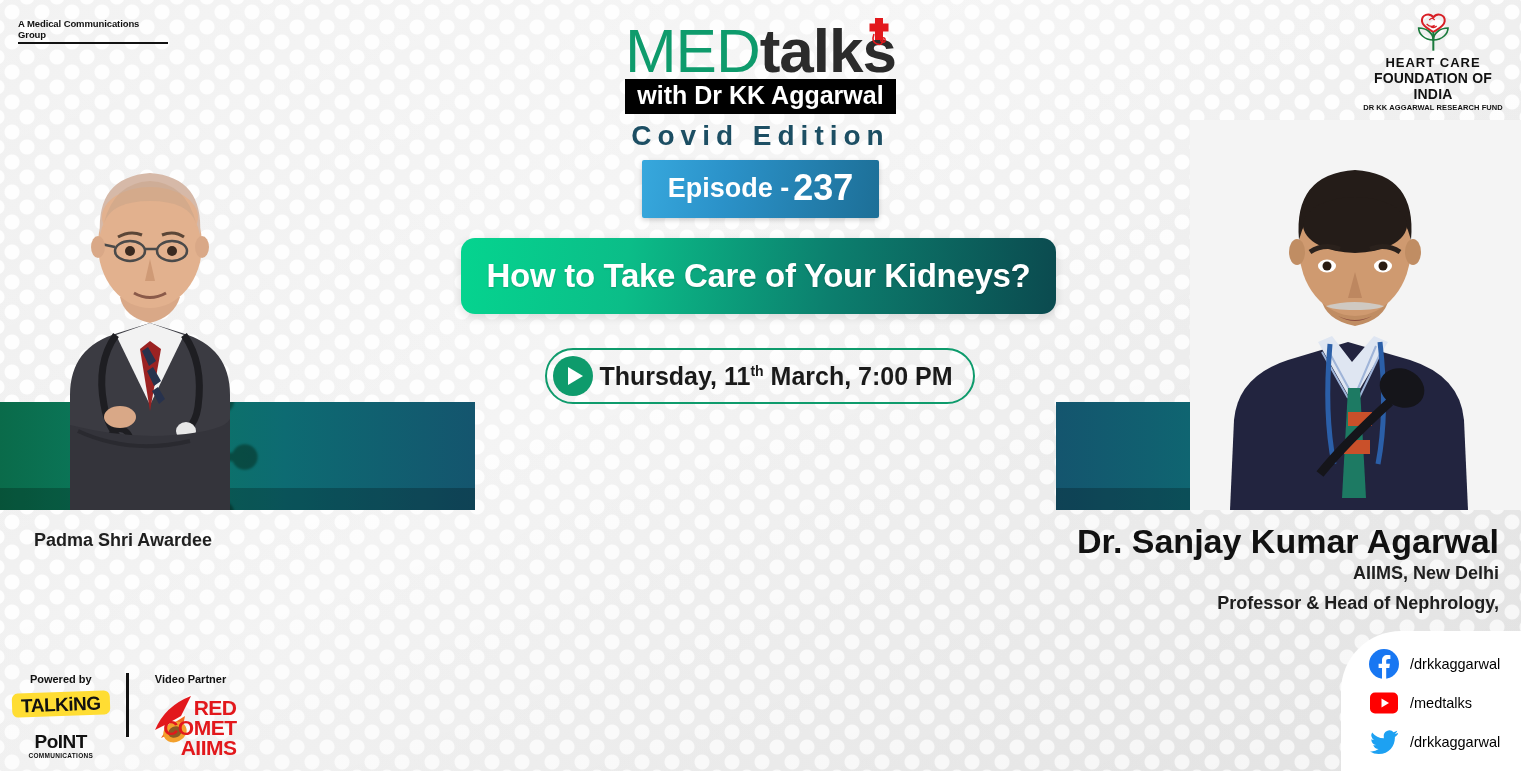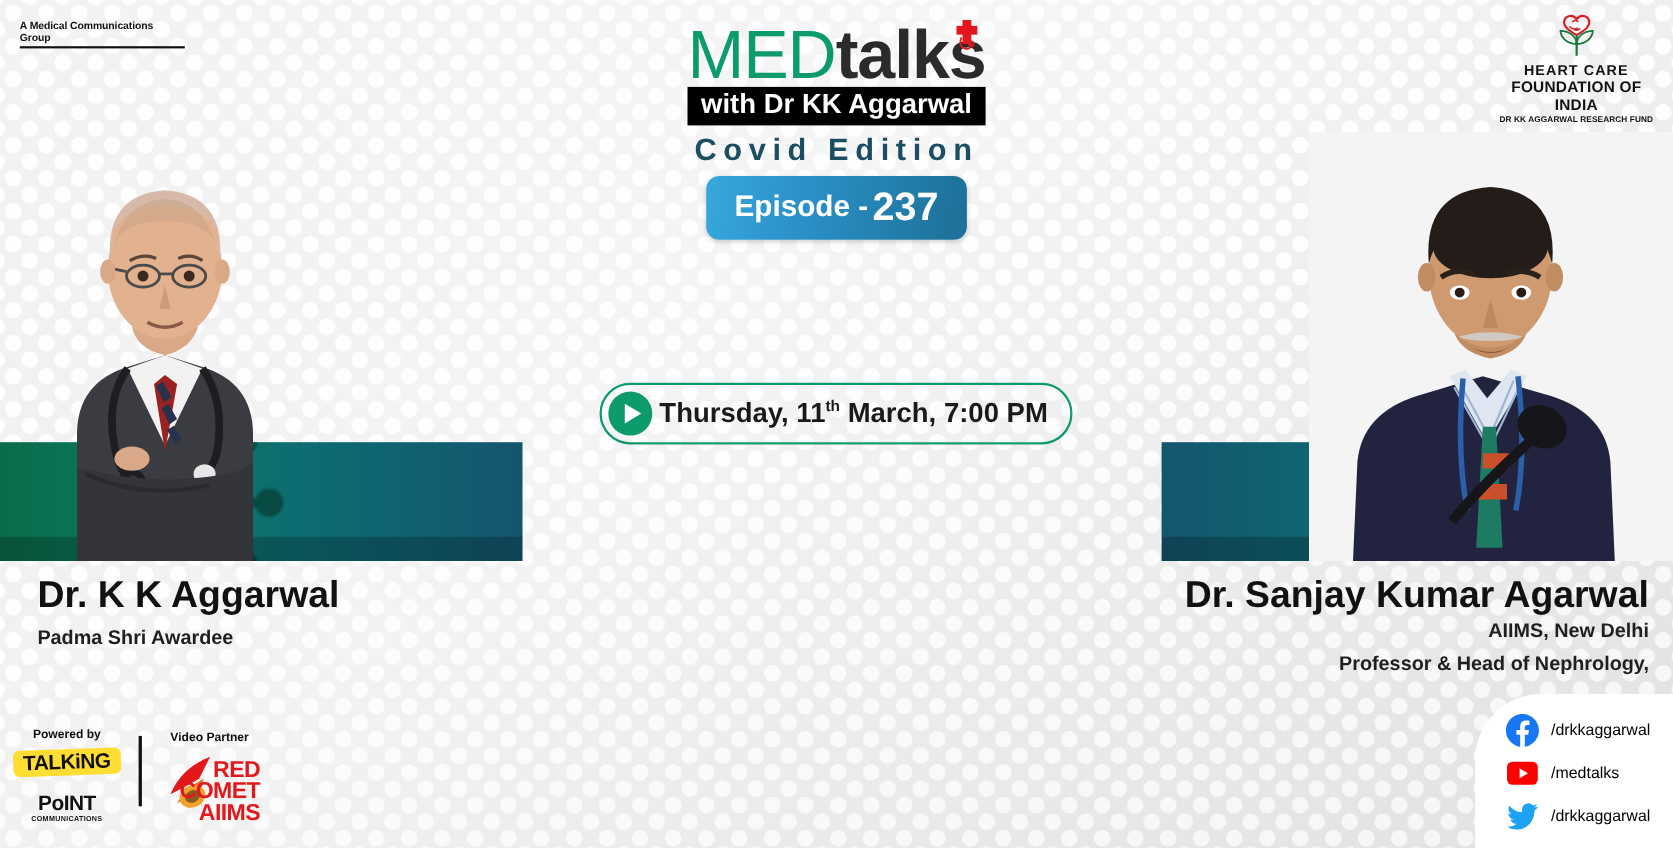--- a/index.html
+++ b/index.html
@@ -35,21 +35,21 @@
 
   
   .brand{position:absolute;left:50%;transform:translateX(-50%);top:22px;width:520px;text-align:center;}
   .medtalks{font-size:62px;line-height:.95;font-weight:bold;position:relative;display:inline-block;letter-spacing:-1px;}
   .med{color:#0e9b6c;font-family:"Liberation Sans",sans-serif;font-weight:normal;}
   .talks{color:#2b2b2b;font-weight:bold;}
   .cross{position:absolute;left:243px;top:-4px;width:22px;height:30px;}
   .withbar{background:#000;color:#fff;display:inline-block;padding:2px 12px 4px;font-size:25px;
            font-weight:bold;line-height:1.15;margin-top:-2px;}
   .covid{color:#1c4e63;font-size:28px;font-weight:bold;letter-spacing:6px;margin-top:6px;}
-  .episode{display:inline-block;margin-top:8px;padding:7px 26px 9px;border-radius:12px;
+  .episode{display:inline-block;margin-top:8px;padding:7px 26px 9px;border-radius:2px;
            background:linear-gradient(100deg,#37a8dd 0%,#2b92c9 35%,#1d6f97 100%);
            color:#fff;box-shadow:0 2px 5px rgba(0,0,0,.18);}
   .ep-label{font-size:27px;font-weight:bold;vertical-align:middle;}
   .ep-num{font-size:36px;font-weight:bold;vertical-align:middle;margin-left:4px;}
 
   
   .titlebar{position:absolute;left:461px;top:238px;width:595px;height:76px;border-radius:14px;
             background:linear-gradient(95deg,#05d48f 0%,#0bbd88 28%,#0c7f6e 62%,#0b4a4f 100%);
             display:flex;align-items:center;justify-content:center;
             box-shadow:0 3px 10px rgba(0,0,0,.12);}
@@ -83,21 +83,21 @@
   .ph-left{left:0;width:300px;height:415px;}
   .ph-right{right:0;width:331px;height:390px;}
 
   
   .cap-left{position:absolute;left:34px;top:522px;text-align:left;}
   .cap-right{position:absolute;right:22px;top:522px;text-align:right;}
   .cap-name{font-size:34px;font-weight:bold;color:#111;line-height:1.15;}
   .cap-role{font-size:18px;font-weight:bold;color:#1f1f1f;line-height:1.35;margin-top:6px;}
 
   
-  .partners{position:absolute;left:12px;bottom:23px;display:flex;align-items:center;gap:10px;}
+  .partners{position:absolute;left:12px;bottom:12px;display:flex;align-items:flex-start;gap:10px;}
   .pcol{text-align:center;}
   .plabel{font-size:11px;font-weight:bold;color:#111;margin-bottom:7px;}
   .tp-logo{background:#ffdd33;border-radius:6px;padding:3px 9px 2px;transform:rotate(-2deg);display:inline-block;}
   .tp-1{font-size:19px;font-weight:bold;color:#111;letter-spacing:-.5px;line-height:1;}
   .tp-2{font-size:19px;font-weight:bold;color:#111;letter-spacing:-.5px;line-height:1;margin-top:16px;}
   .tp-3{font-size:6.5px;font-weight:bold;color:#111;letter-spacing:.3px;margin-top:1px;}
   .divider{width:3px;height:64px;background:#111;margin:0 6px 8px;}
   .rc{position:relative;width:92px;height:62px;}
   .rc-text{position:absolute;right:0;top:6px;color:#e2181c;font-size:21px;font-weight:bold;
            line-height:.95;letter-spacing:-.5px;text-align:right;}
@@ -141,20 +141,23 @@
         <circle cx="15" cy="22" r="2.2" fill="none" stroke="#e2181c" stroke-width="1.4"></circle>
       </svg>
     </div>
     <div><span class="withbar">with Dr KK Aggarwal</span></div>
     <div class="covid">Covid Edition</div>
     <div class="episode">
       <span class="ep-label">Episode -</span><span class="ep-num">237</span>
     </div>
   </div>
 
+  <div class="titlebar">
+    <span>How to Take Care of Your Kidneys?</span>
+  </div>
 
   <div class="dtwrap">
     <svg class="arcs" viewBox="0 0 60 54">
       <path d="M30 50 A34 34 0 0 0 8 52" fill="none" stroke="#0e9b6c" stroke-width="3" transform="rotate(-35 30 30)"></path>
       <path d="M34 52 A27 27 0 0 0 16 54" fill="none" stroke="#0e9b6c" stroke-width="3" transform="rotate(-35 30 30)"></path>
       <path d="M38 54 A20 20 0 0 0 24 56" fill="none" stroke="#0e9b6c" stroke-width="3" transform="rotate(-35 30 30)"></path>
     </svg>
     <div class="pill">
       <div class="playcircle">
           <div class="playtri"></div>
@@ -313,21 +316,20 @@
       <ellipse cx="107" cy="132" rx="8" ry="13" fill="#c08d63"></ellipse>
       <ellipse cx="223" cy="132" rx="8" ry="13" fill="#c08d63"></ellipse>
       <g>
         <ellipse cx="212" cy="268" rx="23" ry="19" fill="#15151a" transform="rotate(25 212 268)"></ellipse>
         <path d="M200 282 q-44 40 -70 72" stroke="#15151a" stroke-width="9" fill="none"></path>
       </g>
     </svg>
   </div>
 
   <div class="cap-left">
-    <div class="cap-name">Dr. K K Aggarwal</div>
     <div class="cap-role">Padma Shri Awardee</div>
   </div>
   <div class="cap-right">
     <div class="cap-name">Dr. Sanjay Kumar Agarwal</div>
     <div class="cap-role" style="margin-top:0">AIIMS, New Delhi</div>
     <div class="cap-role">Professor &amp; Head of Nephrology,</div>
   </div>
 
   <div class="partners">
     <div class="pcol">

